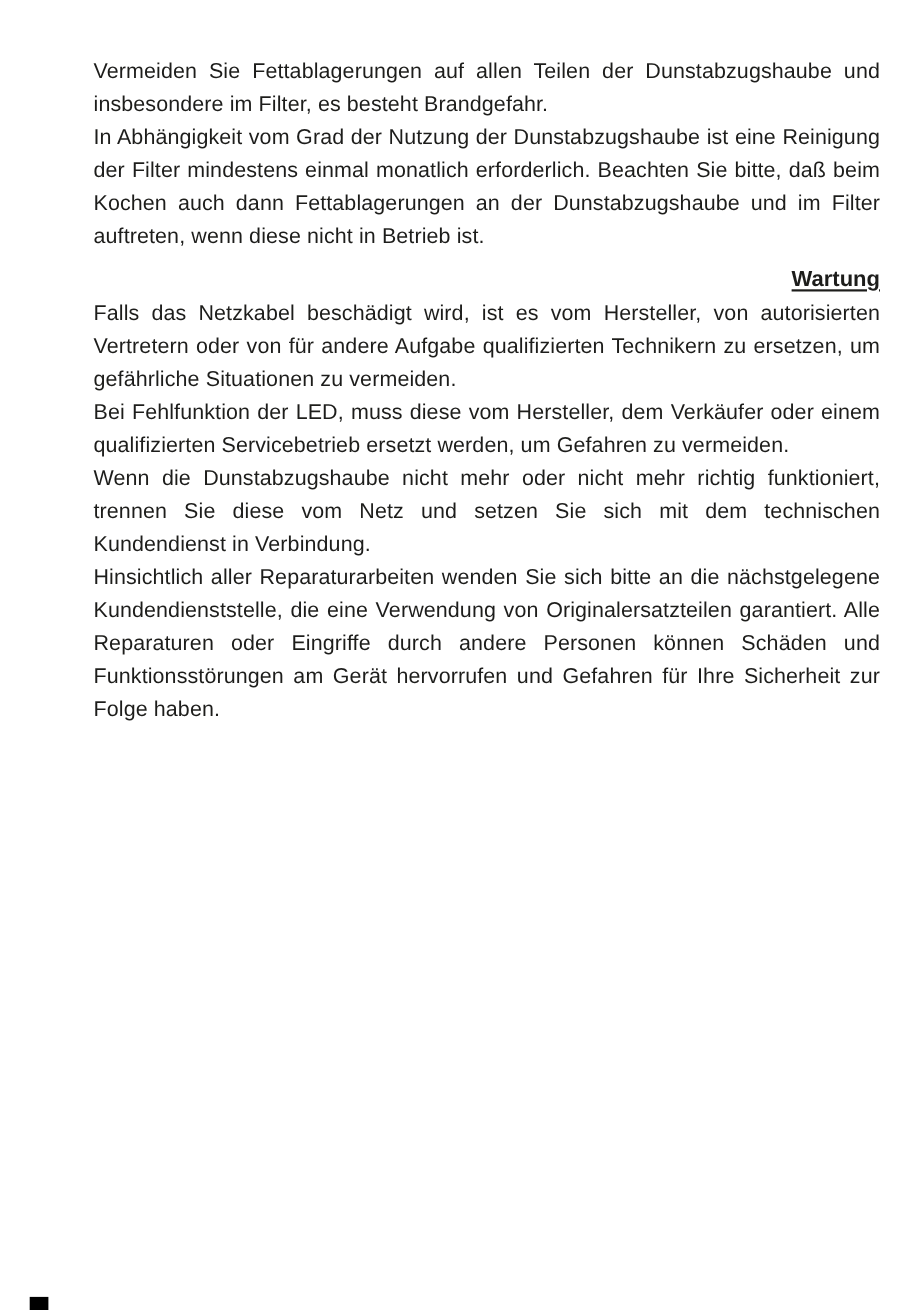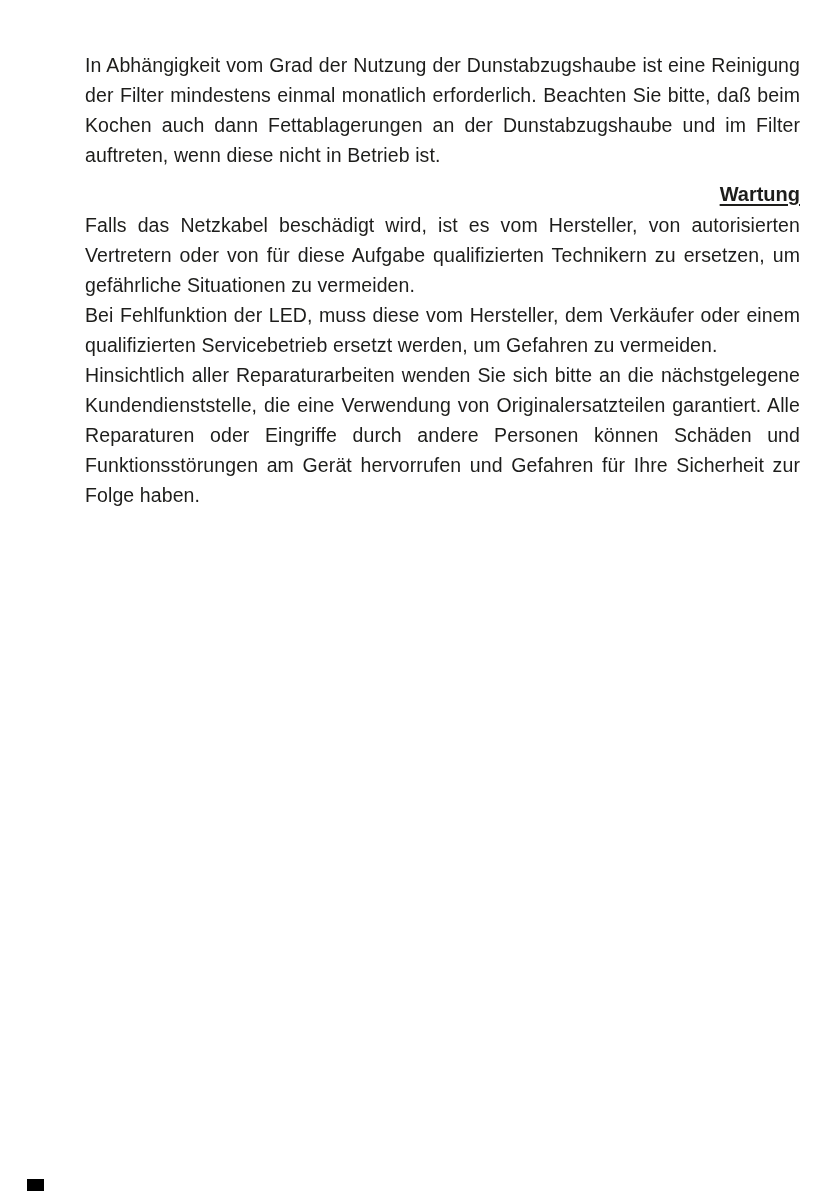--- a/index.html
+++ b/index.html
@@ -41,29 +41,31 @@
     width: 17px;
     height: 12px;
     background: #000000;
   }
 </style>
 </head>
 <body>
 
 <div class="page">
 
+  <p class="body-text">Vermeiden Sie Fettablagerungen auf allen Teilen der Dunstabzugshaube und insbesondere im Filter, es besteht Brandgefahr.</p>
 
   <p class="body-text">In Abhängigkeit vom Grad der Nutzung der Dunstabzugshaube ist eine Reinigung der Filter mindestens einmal monatlich erforderlich. Beachten Sie bitte, daß beim Kochen auch dann Fettablagerungen an der Dunstabzugshaube und im Filter auftreten, wenn diese nicht in Betrieb ist.</p>
 
 
   <h2 class="section-heading">Wartung</h2>
 
 
-  <p class="body-text">Falls das Netzkabel beschädigt wird, ist es vom Hersteller, von autorisierten Vertretern oder von für diese Aufgabe qualifizierten Technikern zu ersetzen, um gefährliche Situationen zu vermeiden.</p>
+  <p class="body-text">Falls das Netzkabel beschädigt wird, ist es vom Hersteller, von autorisierten Vertretern oder von für andere Aufgabe qualifizierten Technikern zu ersetzen, um gefährliche Situationen zu vermeiden.</p>
 
   <p class="body-text">Bei Fehlfunktion der LED, muss diese vom Hersteller, dem Verkäufer oder einem qualifizierten Servicebetrieb ersetzt werden, um Gefahren zu vermeiden.</p>
 
+  <p class="body-text">Wenn die Dunstabzugshaube nicht mehr oder nicht mehr richtig funktioniert, trennen Sie diese vom Netz und setzen Sie sich mit dem technischen Kundendienst in Verbindung.</p>
 
   <p class="body-text">Hinsichtlich aller Reparaturarbeiten wenden Sie sich bitte an die nächstgelegene Kundendienststelle, die eine Verwendung von Originalersatzteilen garantiert. Alle Reparaturen oder Eingriffe durch andere Personen können Schäden und Funktionsstörungen am Gerät hervorrufen und Gefahren für Ihre Sicherheit zur Folge haben.</p>
 
   <div class="crop-mark"></div>
 
 </div>
 
 </body></html>

